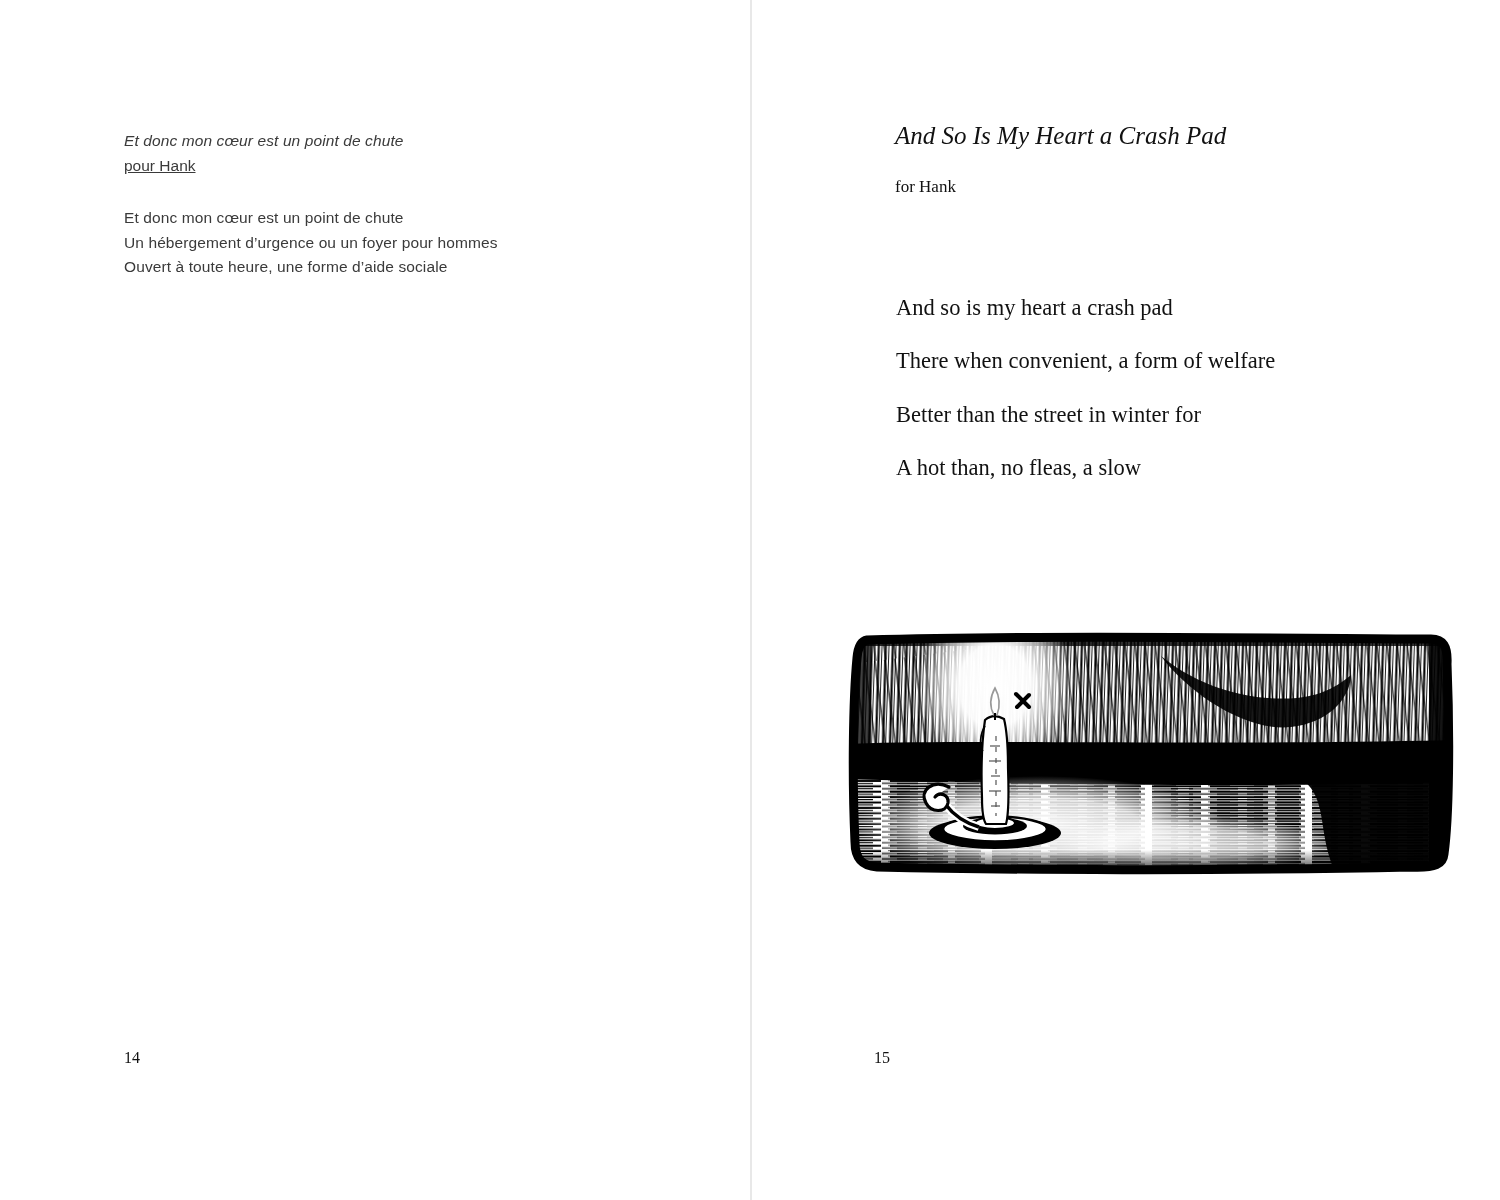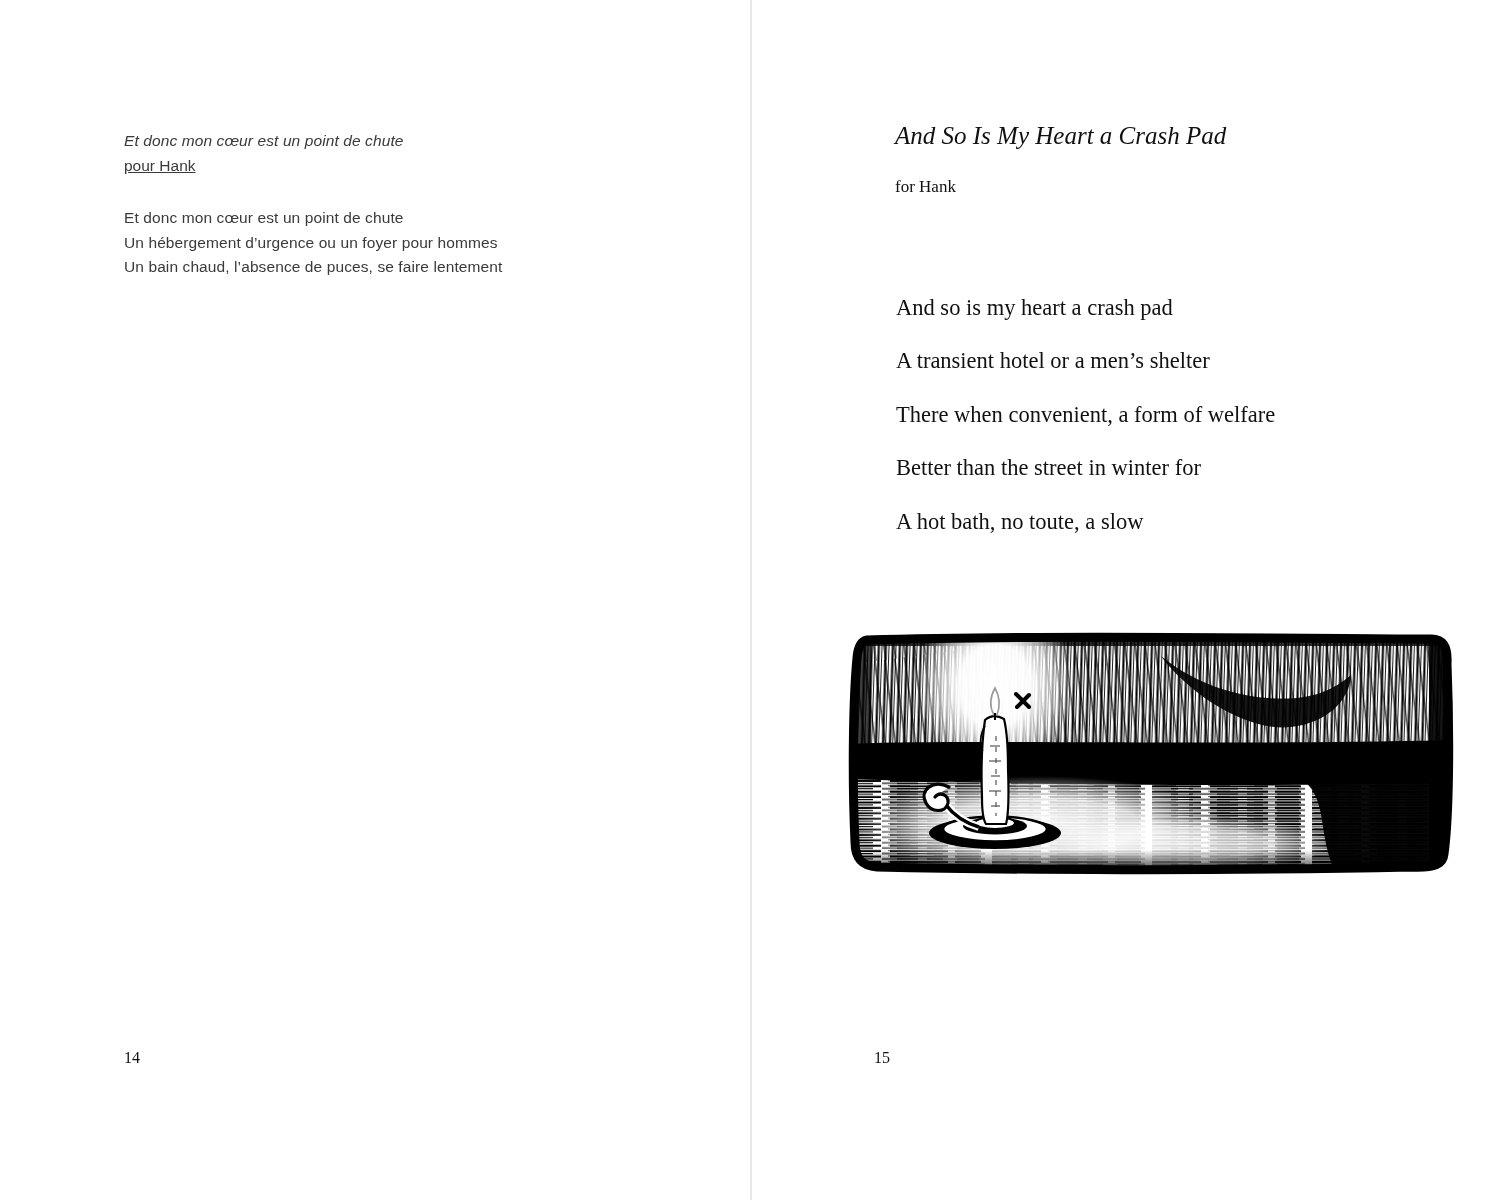--- a/index.html
+++ b/index.html
@@ -68,36 +68,35 @@
 <body>
 
 <div>
 
   <section class="page left">
     <h2 class="fr-title">Et donc mon cœur est un point de chute</h2>
     <p class="fr-dedication">pour Hank</p>
     <div class="fr-poem">
       <p>Et donc mon cœur est un point de chute</p>
       <p>Un hébergement d’urgence ou un foyer pour hommes</p>
-      <p>Un bain chaud, l’absence de puces, se faire lentement</p>
+      <p>Ouvert à toute heure, une forme d’aide sociale</p>
     </div>
     <div class="page-num">14</div>
   </section>
 
   <div class="gutter"></div>
 
   <section class="page right">
     <h1 class="en-title">And So Is My Heart a Crash Pad</h1>
     <p class="en-dedication">for Hank</p>
     <div class="en-poem">
       <p>And so is my heart a crash pad</p>
-      <p>A transient hotel or a men’s shelter</p>
       <p>There when convenient, a form of welfare</p>
       <p>Better than the street in winter for</p>
-      <p>A hot bath, no toute, a slow</p>
+      <p>A hot than, no fleas, a slow</p>
     </div>
 
     <svg class="illustration" viewBox="0 0 612 248" role="img" xmlns="http://www.w3.org/2000/svg" aria-label="Ink drawing of a lit white candle standing in a round chamberstick with a curled handle, a moth flying beside the flame, surrounded by dark scribbled hatching with a pool of light on the table">
       <defs>
         <clipPath id="frameClip">
           <path d="M22,12 C180,7 420,10 586,11 C598,11 603,18 602,36 C605,110 604,190 599,226 C598,236 591,240 566,239 C380,243 160,242 32,239 C18,238 10,232 10,214 C7,150 8,72 12,30 C13,18 16,13 22,12 Z"></path>
         </clipPath>
         <pattern id="pv1" width="7" height="248" patternUnits="userSpaceOnUse" patternTransform="rotate(2 306 124)">
           <line x1="2.2" y1="0" x2="3.4" y2="248" stroke="#000" stroke-width="2.1"></line>
           <line x1="5.6" y1="4" x2="5.1" y2="244" stroke="#000" stroke-width="0.9"></line>

